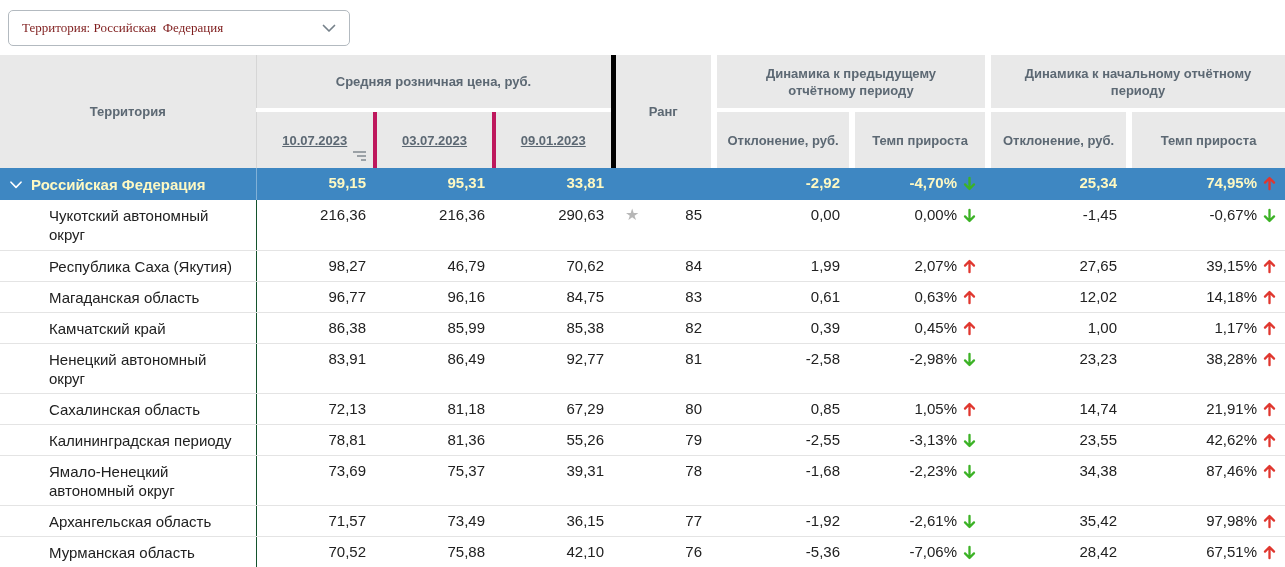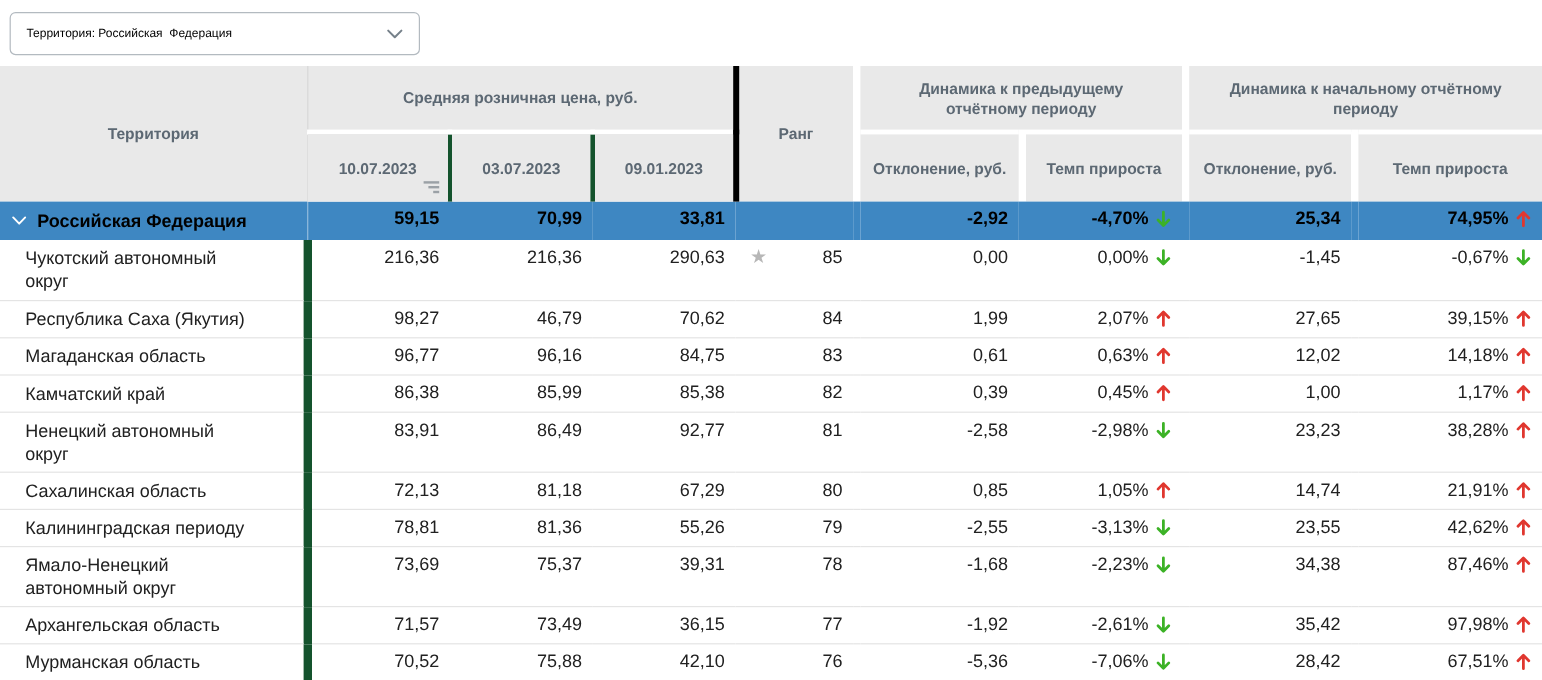--- a/index.html
+++ b/index.html
@@ -6,58 +6,58 @@
             font-family:"Liberation Sans",sans-serif;}
   .page{width:1285px;height:567px;position:relative;}
 
   
   .filters{display:flex;gap:18px;padding:10px 0 9px 8px;}
   .select{height:36px;border:1px solid #b3bac0;border-radius:5px;background:#fff;
           display:flex;align-items:center;justify-content:space-between;
           padding:0 13px;box-sizing:border-box;cursor:pointer;}
   .select-territory{width:342px;}
   .select-product{width:297px;}
-  .sel-value{font-size:10px;color:#000000;white-space:pre;}
+  .sel-value{font-size:13px;color:#7f1d1d;white-space:pre;font-family:Liberation Serif, serif;}
   .chev{display:inline-flex;}
   .chev svg path{fill:none;stroke:#76818a;stroke-width:1.7;stroke-linecap:round;stroke-linejoin:round;}
 
   
   table{border-collapse:collapse;table-layout:fixed;width:1285px;}
   thead th{background:var(--header-bg);color:var(--header-text);font-size:13px;font-weight:700;
            box-sizing:border-box;padding:2px 6px;line-height:17px;vertical-align:middle;}
   th.hterr{border-right:1px solid #d6d6d6;}
   th.hrank{border-left:5px solid #000000;}
   th.hgroup{height:55px;border-bottom:4px solid #fff;padding:4px 26px;}
   th.hgap{background:#fff;padding:0;}
   tr.hrow2 th{height:58px;}
-  th.hdate{position:relative;}
-  th.hd2,th.hd3{border-left:4px solid #14532d;text-align:center;}
+  th.hdate{position:relative;text-decoration:underline;}
+  th.hd2,th.hd3{border-left:4px solid #be185d;text-align:center;}
   .sorticon{position:absolute;right:7px;bottom:7px;display:flex;flex-direction:column;align-items:flex-end;gap:2px;width:14px;}
   .sorticon i{display:block;height:2px;background:#9ba1a6;}
   .sorticon i:nth-child(1){width:13px;}
   .sorticon i:nth-child(2){width:9px;}
   .sorticon i:nth-child(3){width:5px;}
 
   tbody td{border-bottom:1px solid #e4e4e4;vertical-align:top;box-sizing:border-box;
            font-size:15px;color:var(--body-text);padding-top:6px;background:#fff;}
   tbody tr{height:31px;}
   tbody tr.tall{height:50px;}
-  td.tcell{padding-left:21px;border-right:7px solid #14532d;line-height:19px;padding-bottom:4px;}
+  td.tcell{padding-left:49px;border-right:1px solid #14532d;line-height:19px;padding-bottom:4px;}
   .tname{display:inline-block;max-width:184px;}
   td.num{text-align:right;padding-right:9px;white-space:nowrap;font-variant-numeric:tabular-nums;}
   td.gapcol{padding:0;}
   .rankwrap{display:flex;justify-content:space-between;align-items:flex-start;padding:0 8px 0 11px;}
   .star{font-size:16px;line-height:17px;color:var(--star-gray);}
   .arrow{display:inline-block;vertical-align:-3px;margin-left:6px;}
   .arrow svg path{fill:none;stroke:currentColor;stroke-width:2.3;stroke-linecap:round;stroke-linejoin:round;}
   .arrow.up{color:var(--arrow-up);}
   .arrow.down{color:var(--arrow-down);}
 
   tr.summary{height:32px;}
-  tr.summary td{background:var(--accent-blue);color:#000000;font-weight:700;border-bottom:0;margin-left:19px;}
+  tr.summary td{background:var(--accent-blue);color:#fef9c3;font-weight:700;border-bottom:0;margin-left:19px;}
   tr.summary td.tcell{padding-left:10px;border-right:1px solid rgba(255,255,255,.35);}
   .toggle{display:inline-block;margin-right:9px;vertical-align:1px;}
   .toggle svg path{fill:none;stroke:#fff;stroke-width:1.6;stroke-linecap:round;stroke-linejoin:round;}
   tr.summary .tname{max-width:none;}
 </style>
 </head>
 <body>
 
 <div class="page">
 
@@ -116,21 +116,21 @@
         <th class="hgap"></th>
         <th>Темп прироста</th>
       </tr>
     </thead>
     <tbody>
         <tr class="summary">
           <td class="tcell"><span class="toggle"><svg width="12" height="8" viewBox="0 0 12 8">
                 <path d="M1 1.2 L6 6.4 L11 1.2"></path>
               </svg></span><span class="tname">Российская Федерация</span></td>
           <td class="num">59,15</td>
-          <td class="num">70,99</td>
+          <td class="num">95,31</td>
           <td class="num">33,81</td>
           <td></td>
           <td class="gapcol"></td>
           <td class="num">-2,92</td>
           <td class="gapcol"></td>
           <td class="num">-4,70%<span class="arrow down"><svg width="13" height="15" viewBox="0 0 13 15">
                 <path d="M6.5 1.8 L6.5 12.8 M2 8.4 L6.5 13 L11 8.4"></path>
               </svg></span></td>
           <td class="gapcol"></td>
           <td class="num">25,34</td>

